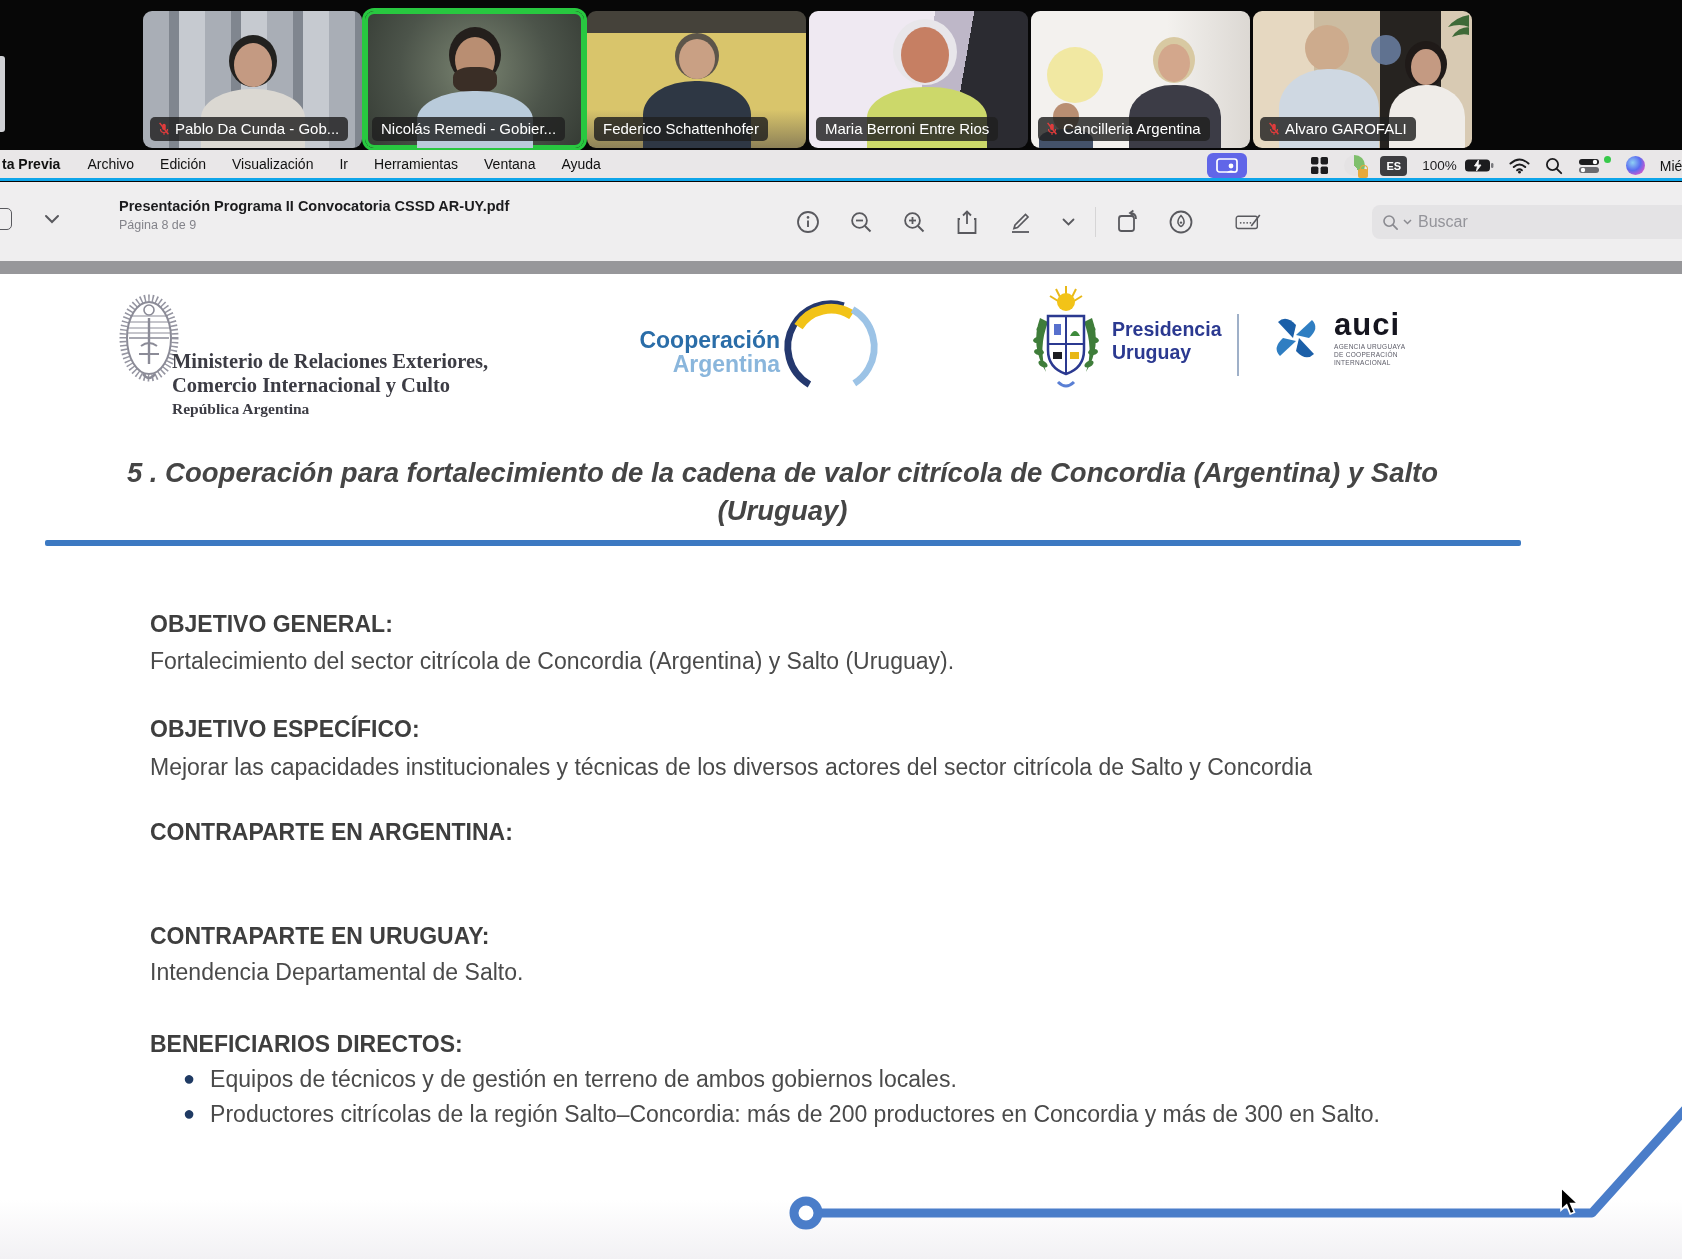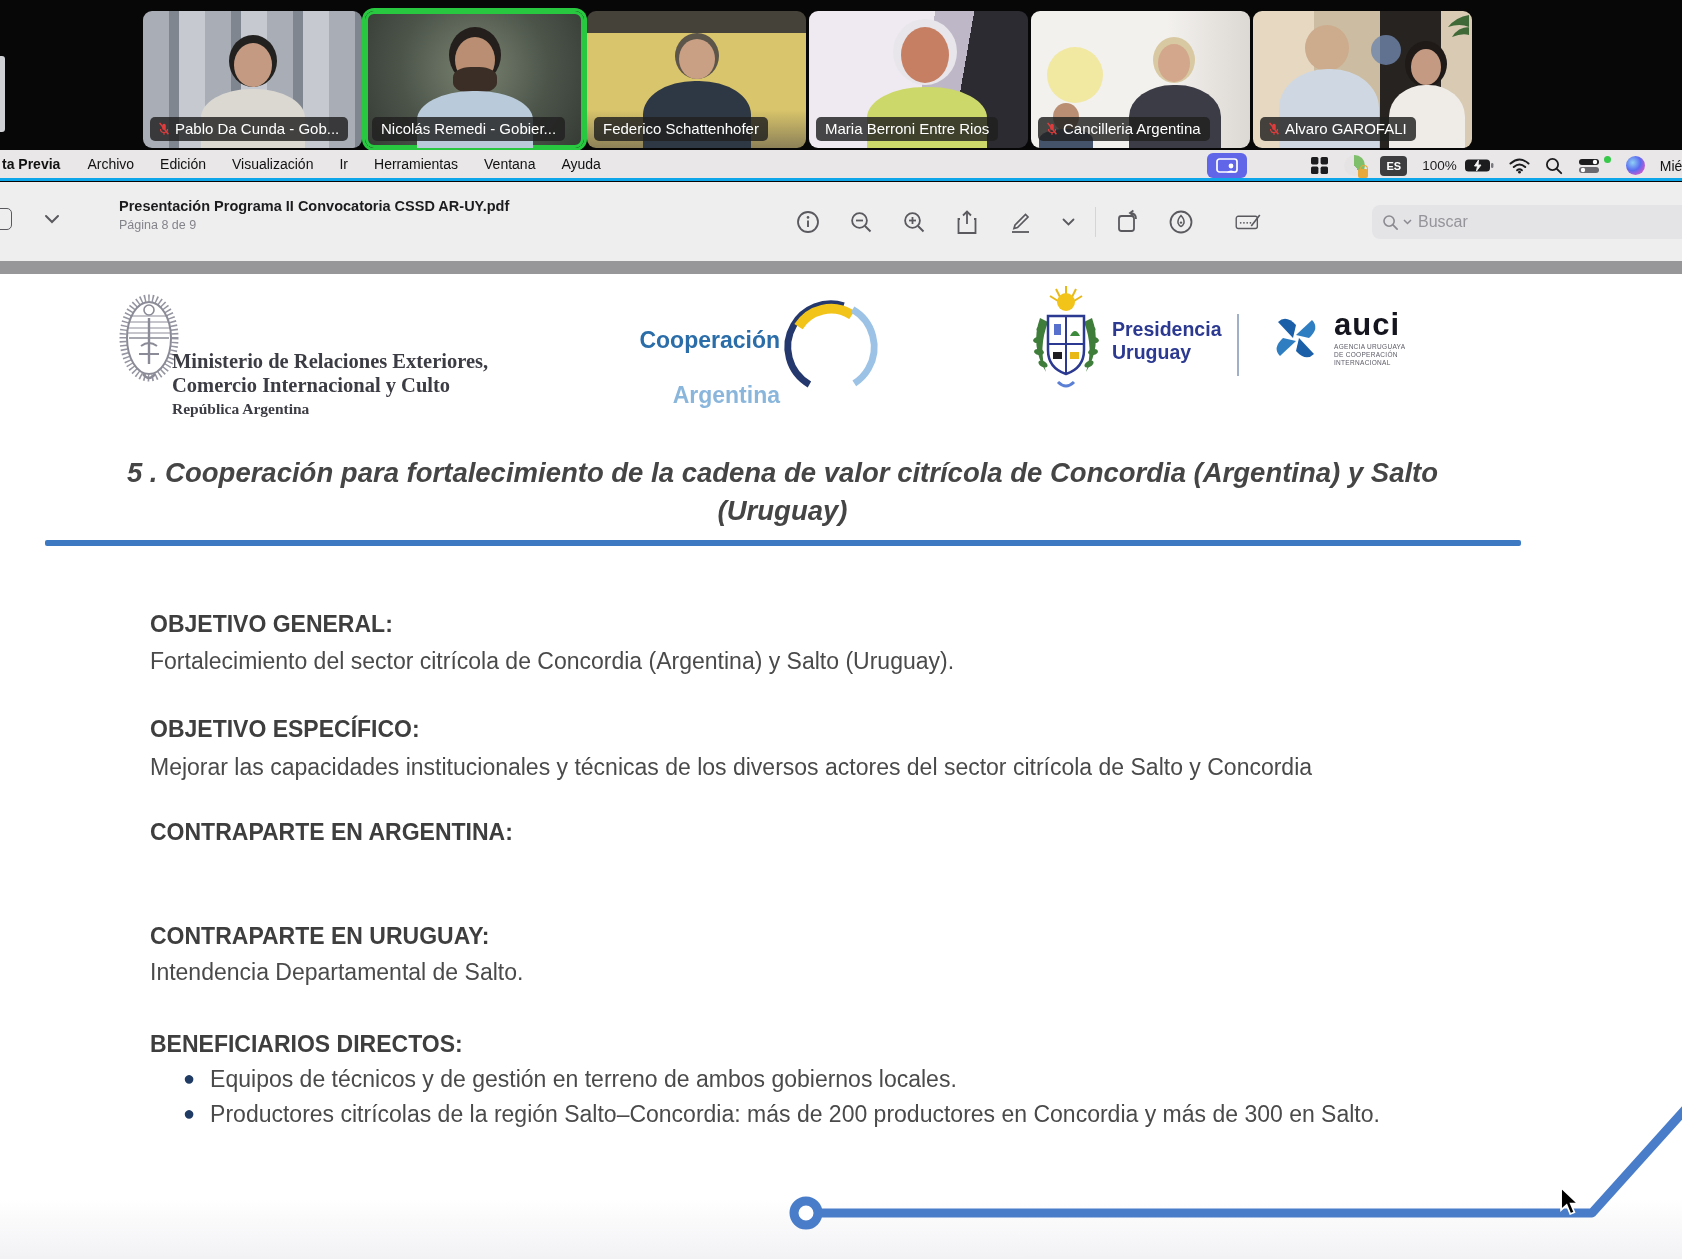--- a/index.html
+++ b/index.html
@@ -69,21 +69,21 @@
     background:linear-gradient(180deg,#ffffff 0 94%,#f2f1f4 100%);color:#474747;}
 
   .crest-ar{position:absolute;left:115px;top:12px;}
   .min-text{position:absolute;left:172px;top:33px;font-family:"Liberation Serif",serif;font-weight:bold;color:#3c3c44;margin-top:42px;}
   .min-l{font-size:20.5px;line-height:24px;}
   .min-s{font-size:15.5px;margin-top:3px;}
 
   .coop{position:absolute;left:670px;top:22px;width:200px;height:100px;}
   .coop-txt{position:absolute;right:90px;top:32px;text-align:right;font-weight:bold;font-size:23px;line-height:24px;}
   .coop-t1{color:#2a6da8;text-align:center;}
-  .coop-t2{color:#8ab6dc;margin-top:31px;}
+  .coop-t2{color:#8ab6dc;}
   .coop-swoosh{position:absolute;right:-15px;top:-3px;}
 
   .crest-uy{position:absolute;left:1028px;top:10px;}
   .pres-txt{position:absolute;left:1112px;top:44px;font-weight:bold;font-size:19.5px;line-height:23px;color:#2b3990;}
   .logo-div{position:absolute;left:1237px;top:40px;width:2px;height:62px;background:#9fb0c8;}
   .auci{position:absolute;left:1268px;top:36px;display:flex;gap:10px;}
   .auci-name{font-weight:bold;font-size:31px;color:#15151f;letter-spacing:1px;line-height:30px;}
   .auci-sub{font-size:6.5px;color:#5a5a66;line-height:8px;margin-top:3px;letter-spacing:.3px;}
 
   .slide-title{position:absolute;left:45px;top:180px;width:1475px;text-align:center;

